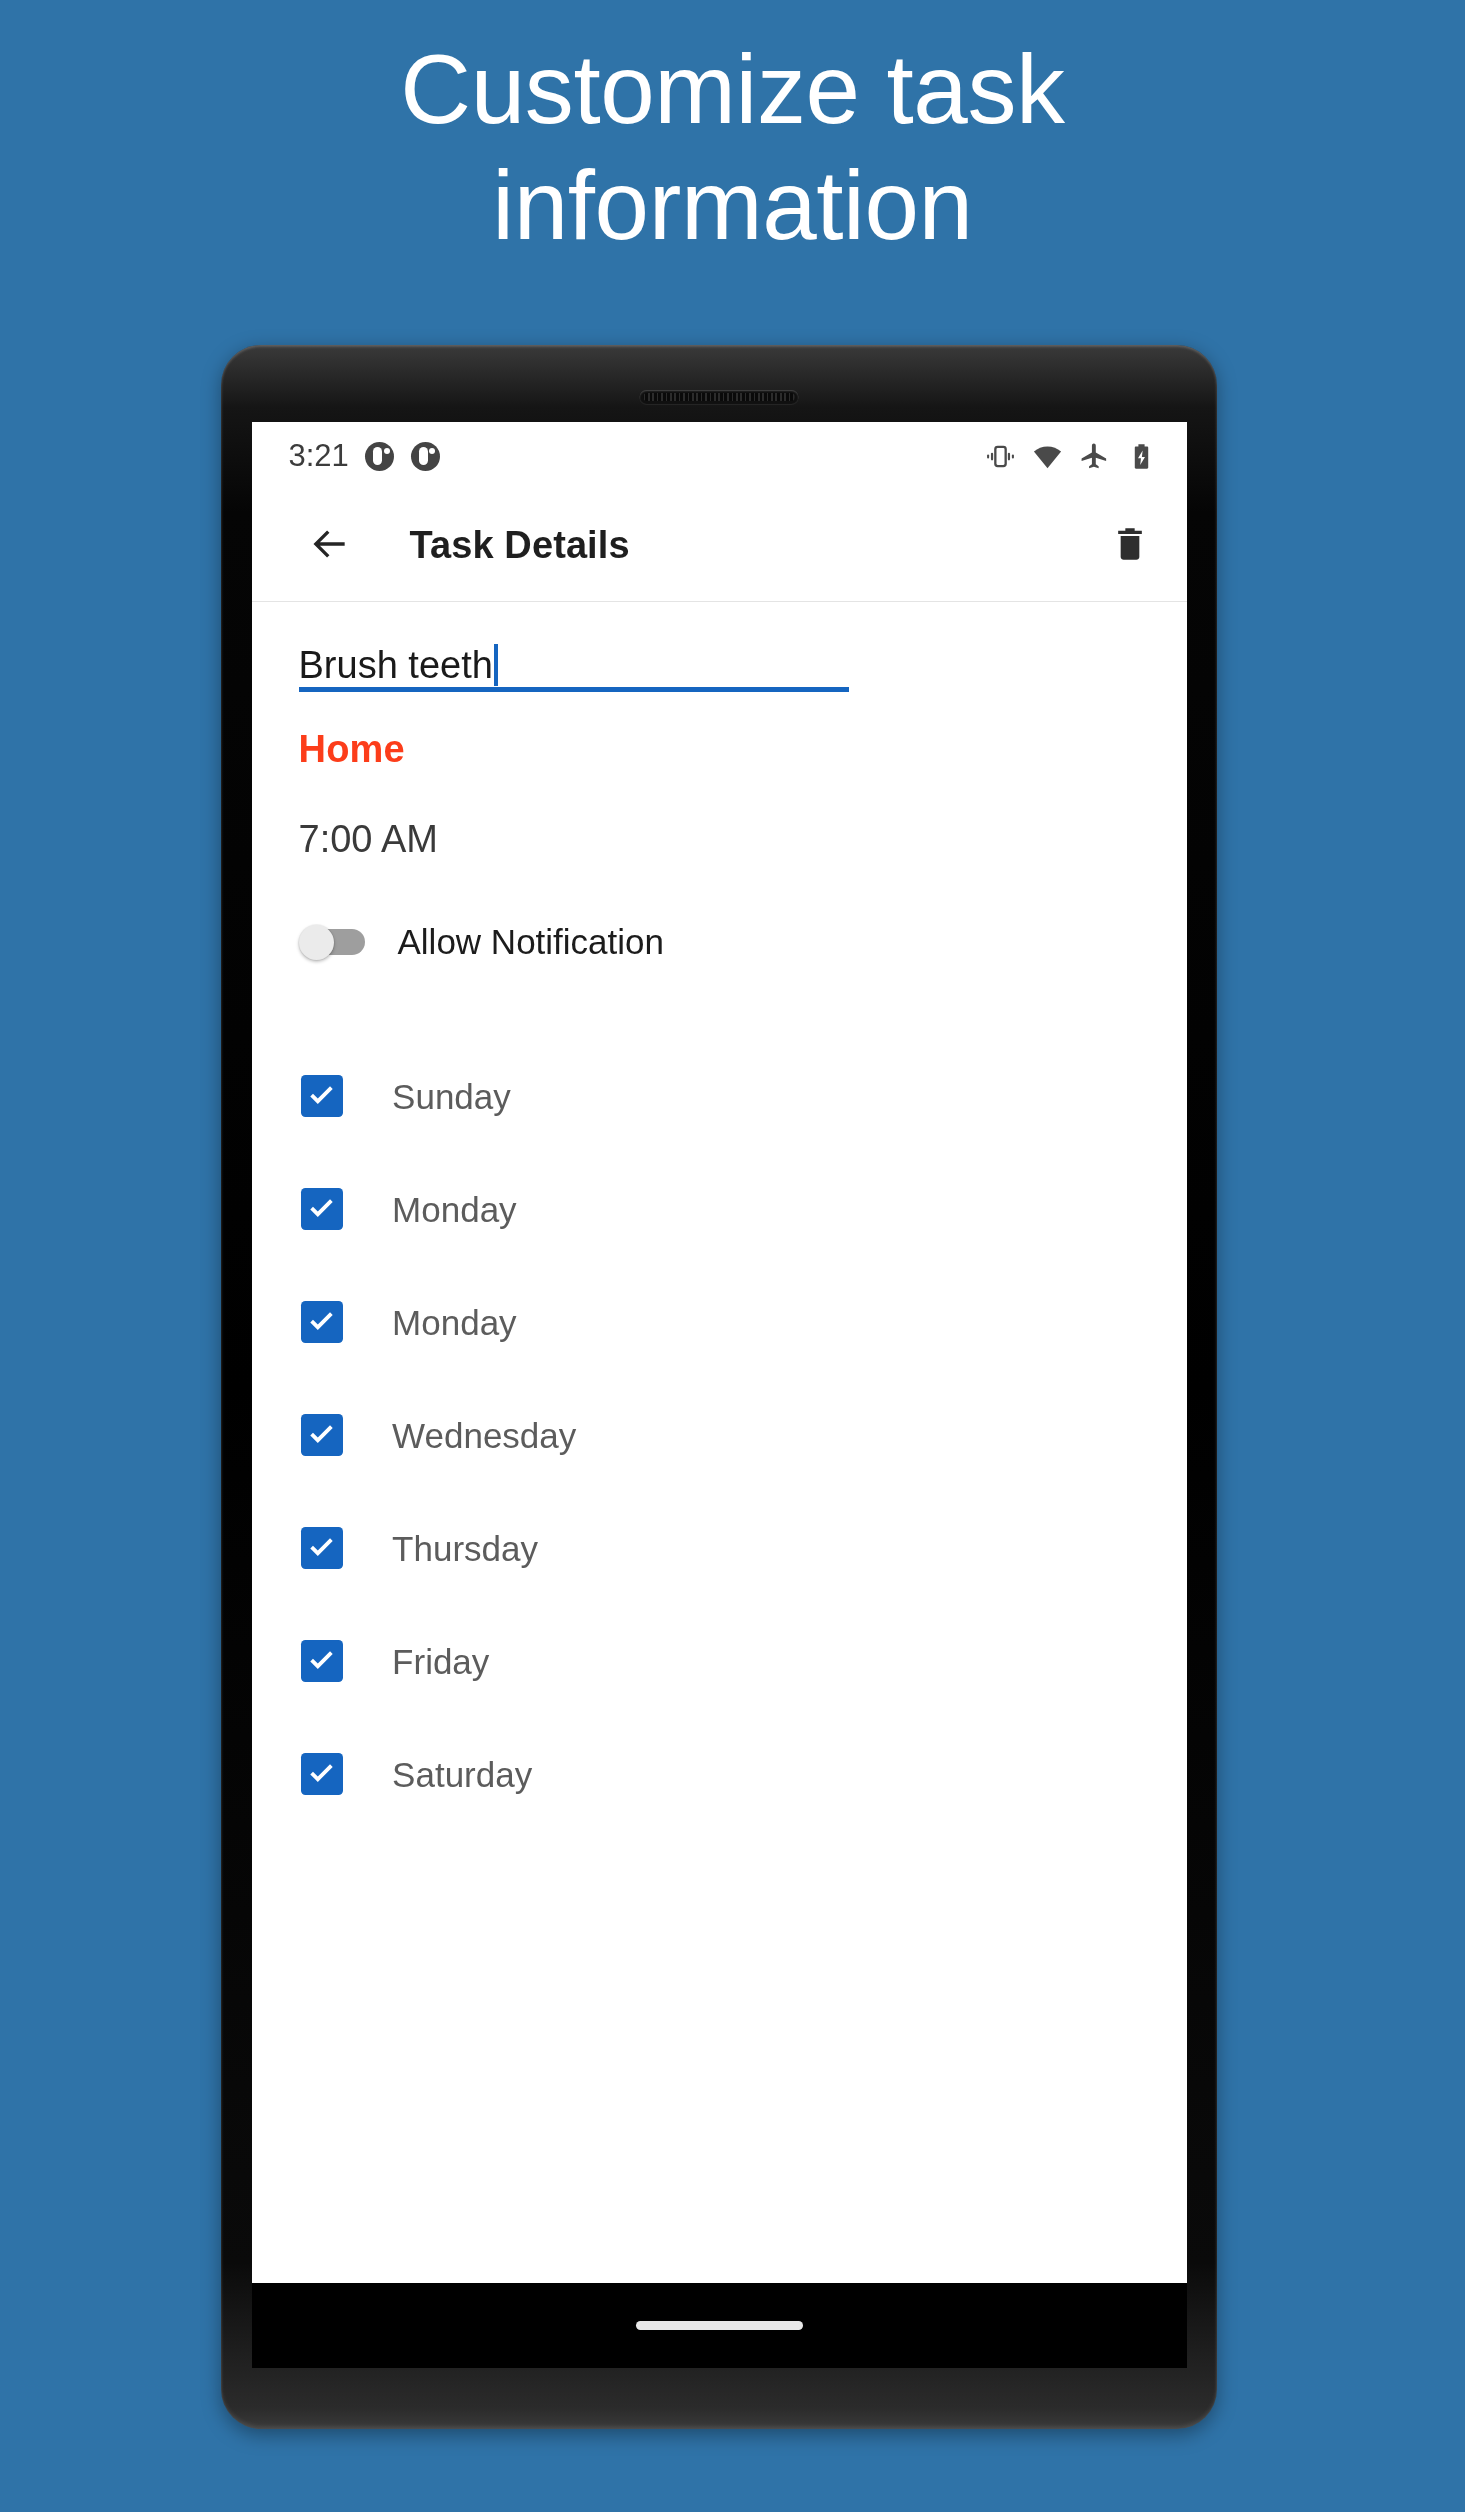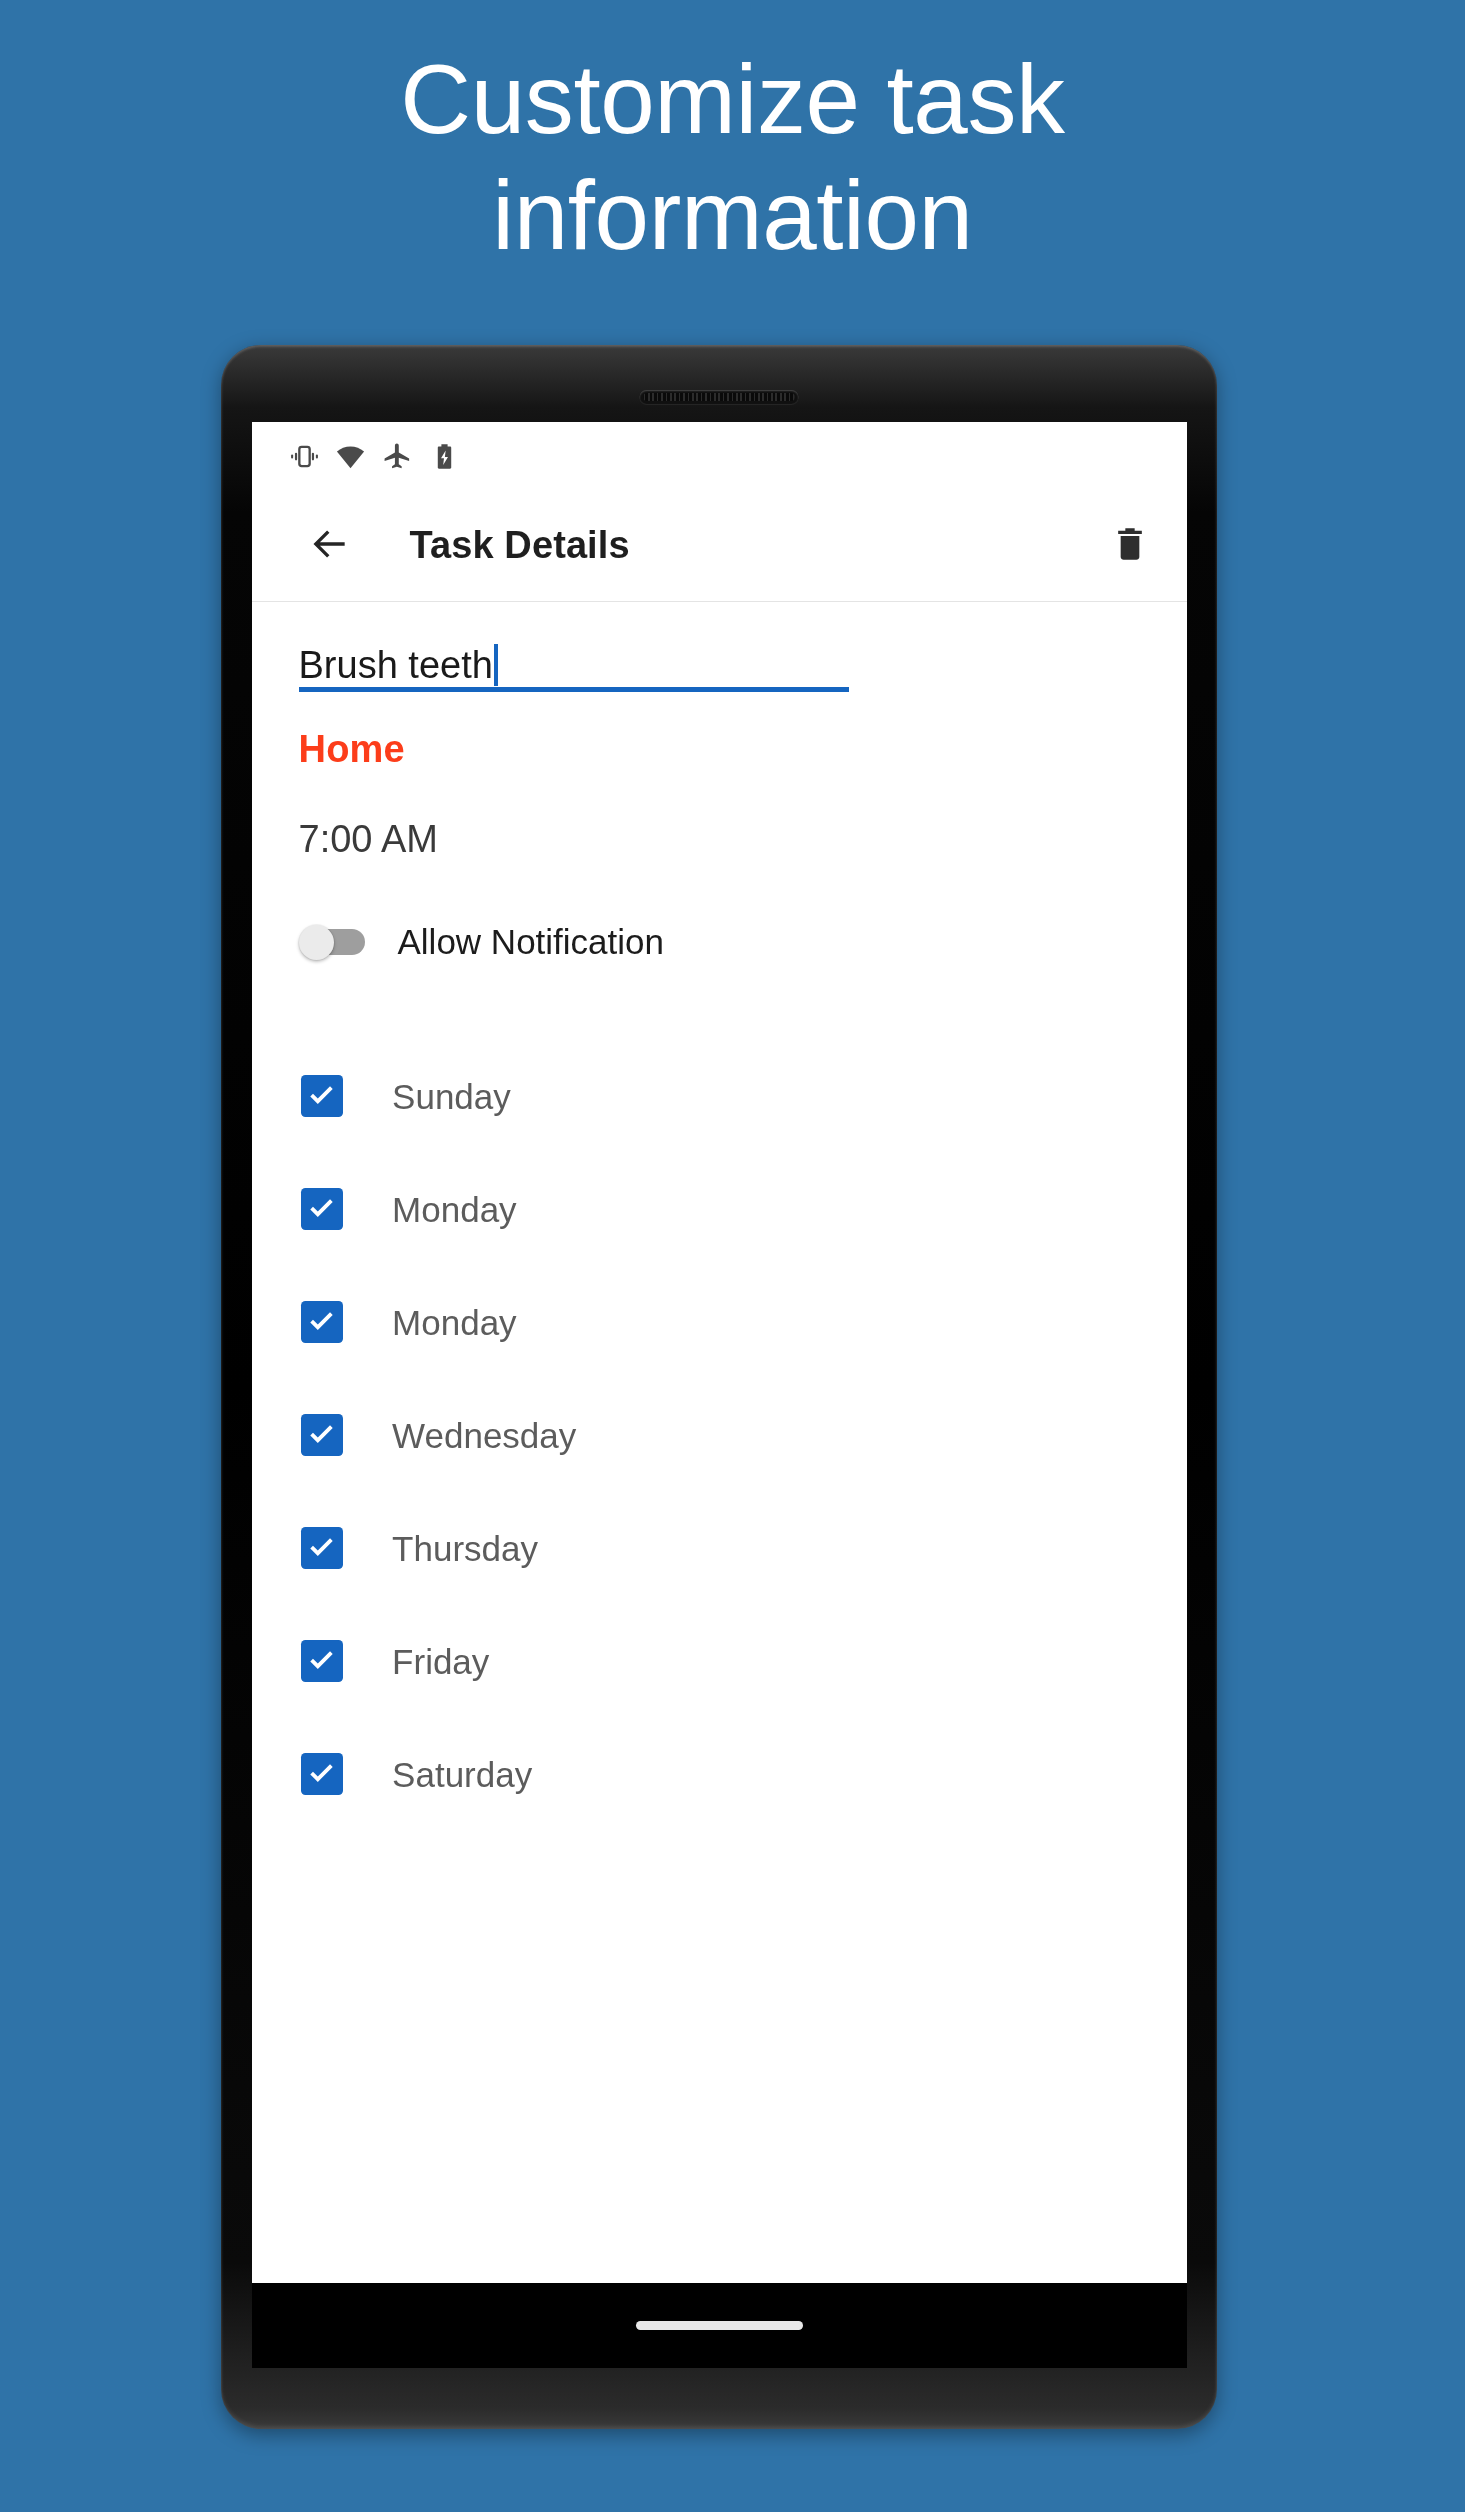--- a/index.html
+++ b/index.html
@@ -11,21 +11,21 @@
     height: 2512px;
     background: #2F73A8;
     font-family: "Liberation Sans", sans-serif;
     overflow: hidden;
     position: relative;
   }
 
   
   .promo-title {
     position: absolute;
-    top: 42px;
+    top: 32px;
     left: 0;
     width: 1465px;
     text-align: center;
     color: #FFFFFF;
     font-size: 98px;
     line-height: 1.18;
     font-weight: 400;
     letter-spacing: -0.4px;
     font-family: "Liberation Sans", sans-serif;
     white-space: pre-line;
@@ -320,20 +320,25 @@
 information</div>
 
 <div class="device">
 
   <div class="device-inner-sheen"></div>
   <div class="speaker"></div>
 
   <div class="screen">
 
     <div class="status-bar">
+      <div class="status-left">
+        <span class="status-clock">3:21</span>
+        <span class="notif-icon"></span>
+        <span class="notif-icon"></span>
+      </div>
       <div class="status-right">
 
         <span>
           <svg class="sysicon" width="31" height="31" viewBox="0 0 24 24">
             <rect x="8" y="4.5" width="8" height="15" rx="1.8" fill="none" stroke="#4A4A4A" stroke-width="1.8"></rect>
             <rect x="4.6" y="9" width="1.7" height="6" rx="0.85" fill="#4A4A4A"></rect>
             <rect x="1.6" y="10.4" width="1.6" height="3.2" rx="0.8" fill="#4A4A4A"></rect>
             <rect x="17.7" y="9" width="1.7" height="6" rx="0.85" fill="#4A4A4A"></rect>
             <rect x="20.8" y="10.4" width="1.6" height="3.2" rx="0.8" fill="#4A4A4A"></rect>
           </svg>

